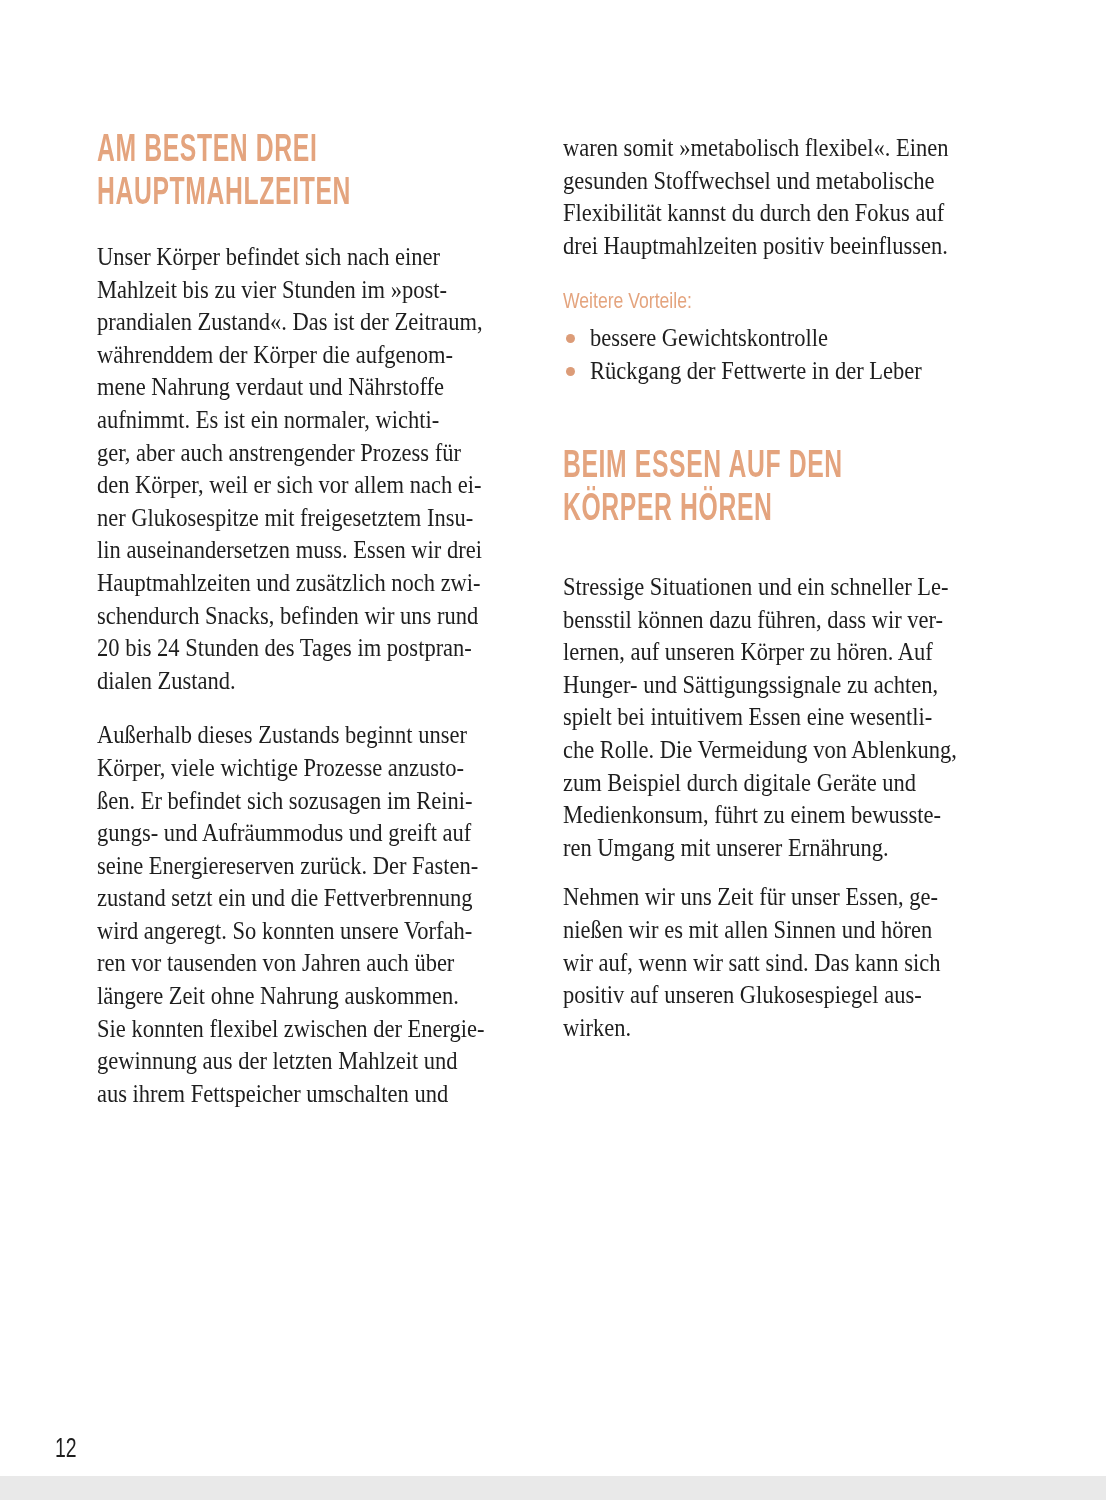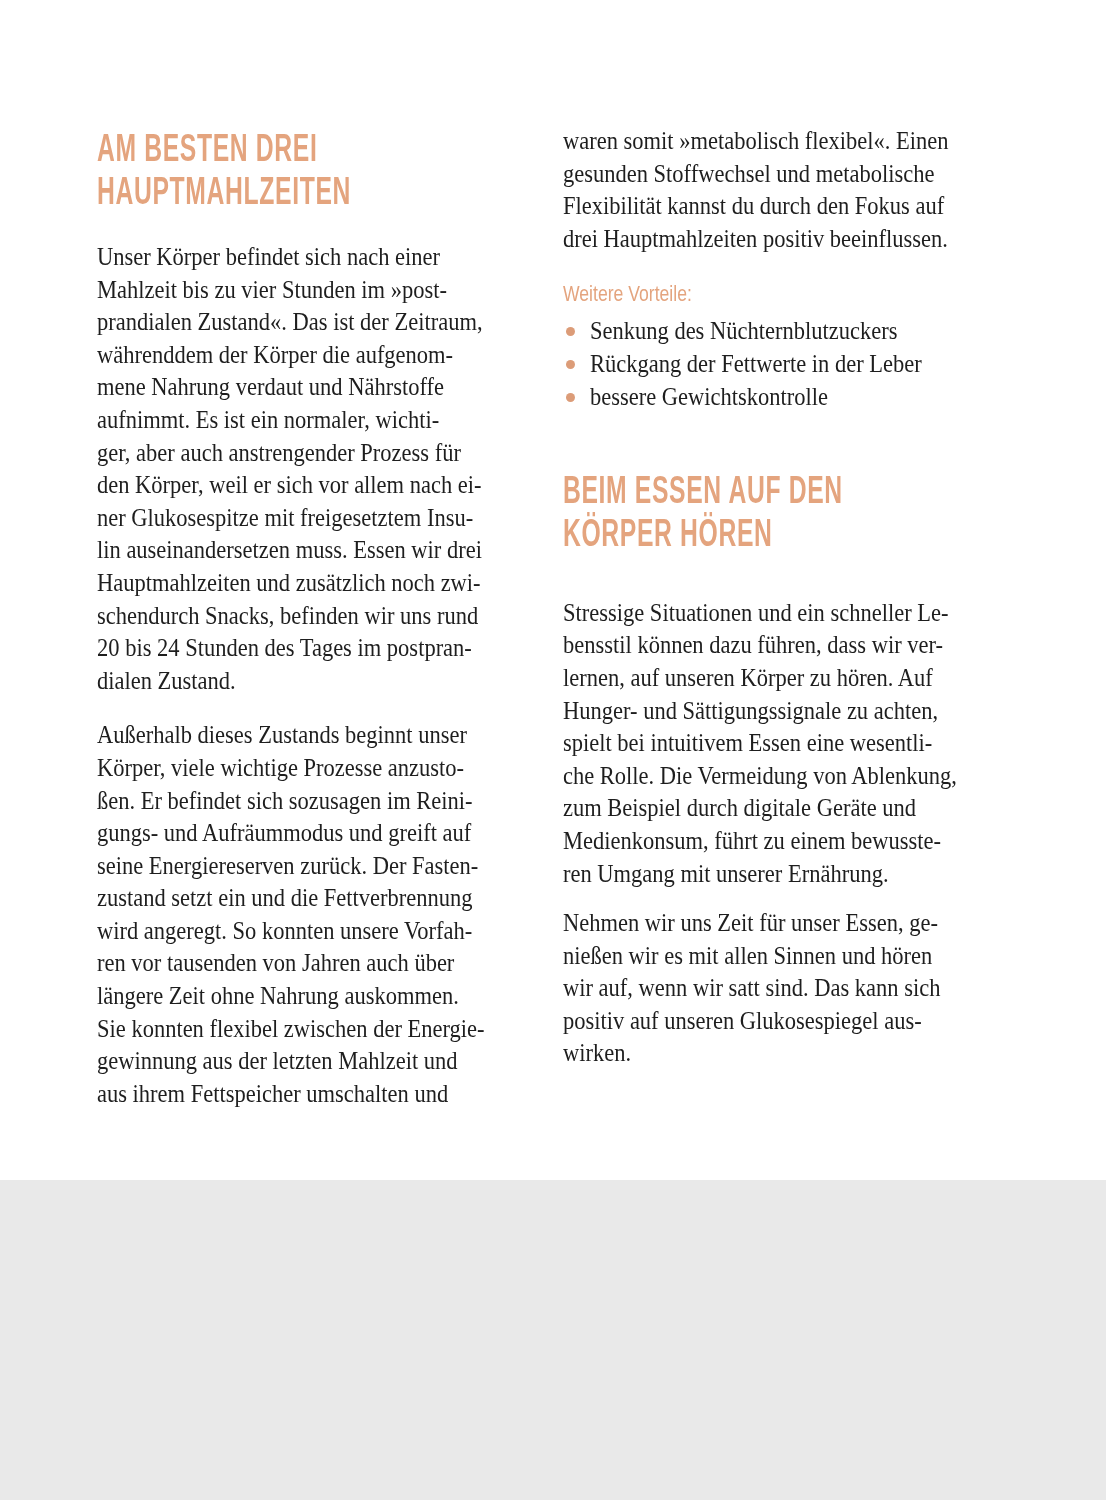--- a/index.html
+++ b/index.html
@@ -1,29 +1,29 @@
 <!DOCTYPE html>
 <html lang="de"><head>
 <meta charset="utf-8">
 <style>
   html, body { margin: 0; padding: 0; }
   body { background: #e9e9e9; }
   .page {
     position: relative;
     width: 1106px;
-    height: 1180px;
+    height: 1476px;
     background: var(--paper, #ffffff);
     font-family: "Liberation Serif", serif;
     color: var(--text, #1e1e1e);
     overflow: hidden;
     margin: 0 auto;
   }
   .col { position: absolute; width: 480px; }
   .col-left  { left: 97px;  top: 127px; }
-  .col-right { left: 563px; top: 125px; }
+  .col-right { left: 563px; top: 132px; }
 
   .section-heading {
     margin: 0;
     font-family: "Liberation Sans", sans-serif;
     font-weight: 700;
     font-size: 38px;
     line-height: 43px;
     letter-spacing: 1px;
     color: var(--accent, #e4a47e);
     white-space: pre-line;
@@ -144,29 +144,25 @@
     <p class="body-text">waren somit »metabolisch flexibel«. Einen
 gesunden Stoffwechsel und metabolische
 Flexibilität kannst du durch den Fokus auf
 drei Hauptmahlzeiten positiv beeinflussen.</p>
 
     <div class="benefits-label">Weitere Vorteile:</div>
 
     <ul class="benefits-list">
       <li>
         <span class="bullet-dot"></span>
-        <span class="benefit-text">Senkung des Nüchternblutzuckers</span>
+        <span class="benefit-text">bessere Gewichtskontrolle</span>
       </li>
       <li>
         <span class="bullet-dot"></span>
         <span class="benefit-text">Rückgang der Fettwerte in der Leber</span>
-      </li>
-      <li>
-        <span class="bullet-dot"></span>
-        <span class="benefit-text">bessere Gewichtskontrolle</span>
       </li>
     </ul>
 
     <h2 class="section-heading heading-2">BEIM ESSEN AUF DEN
 KÖRPER HÖREN</h2>
     <p class="body-text para-a">Stressige Situationen und ein schneller Le-
 bensstil können dazu führen, dass wir ver-
 lernen, auf unseren Körper zu hören. Auf
 Hunger- und Sättigungssignale zu achten,
 spielt bei intuitivem Essen eine wesentli-

